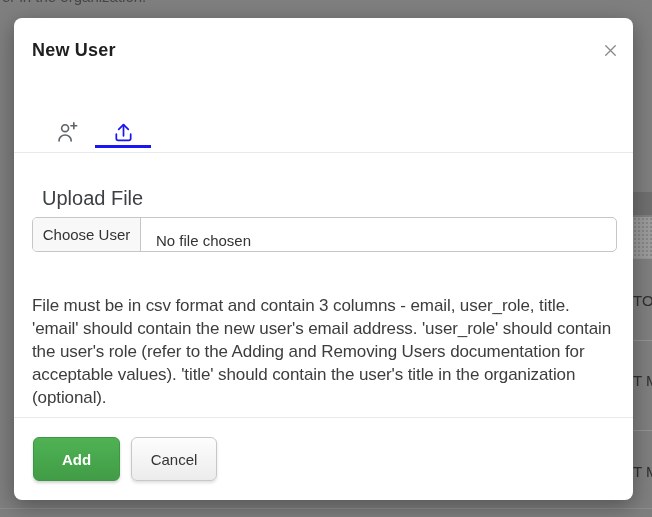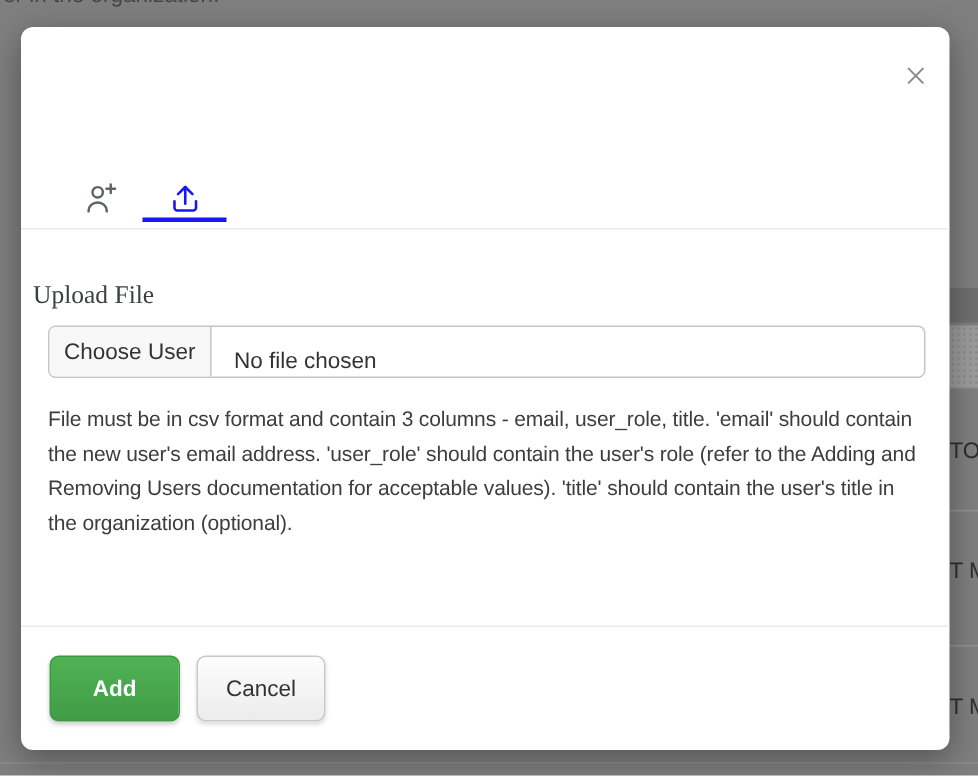--- a/index.html
+++ b/index.html
@@ -63,22 +63,22 @@
     position: absolute; left: 81px; top: 127px;
     width: 56px; height: 3px;
   }
   .divider {
     position: absolute; left: 0; width: 619px; height: 1px; background: #e9e9e9;
   }
   .divider-tabs { top: 134px; }
   .divider-footer { top: 399px; }
 
   .upload-label {
-    position: absolute; left: 8px; top: 169px;
-    font-size: 17px; color: #3c4043; font-family: Liberation Serif, serif;
+    position: absolute; left: 28px; top: 169px;
+    font-size: 20px; color: #3c4043;
   }
   .file-input {
     position: absolute; left: 18px; top: 199px;
     width: 585px; height: 35px;
     border: 1px solid #c6c6c6; border-radius: 5px;
     background: #ffffff;
     display: flex; align-items: stretch; overflow: hidden;
     cursor: pointer;
   }
   .file-choose {
@@ -88,23 +88,23 @@
     display: flex; align-items: center; justify-content: center;
     font-size: 15px; color: #333333;
   }
   .file-status {
     display: flex; align-items: center;
     padding-left: 15px;
     font-size: 15px; color: #333333; margin-top: 12px;
   }
 
   .description {
-    position: absolute; left: 18px; top: 250px;
+    position: absolute; left: 18px; top: 276px;
     width: 586px;
-    font-size: 14px; line-height: 23px; color: #3d3d3d;
+    font-size: 17px; line-height: 23px; color: #3d3d3d;
     letter-spacing: -0.1px;
   }
 
   .btn {
     position: absolute; top: 419px; height: 44px;
     border-radius: 6px; font-size: 15px;
     display: flex; align-items: center; justify-content: center;
     cursor: pointer;
     font-family: "Liberation Sans", sans-serif;
   }
@@ -135,20 +135,21 @@
 <div class="bg-frag bg-frag-abs" style="top:292px;">TO</div>
 <div class="bg-frag bg-frag-abs" style="top:372px;">T M</div>
 <div class="bg-frag bg-frag-abs" style="top:463px;">T M</div>
 <div class="bg-line" style="top:258px;"></div>
 <div class="bg-line" style="top:340px;"></div>
 <div class="bg-line" style="top:430px;"></div>
 <div class="bg-bottom-line"></div>
 
 <div class="modal">
 
+  <div class="modal-title">New User</div>
 
   <button class="close-btn">
     <span style="display:flex;">
       <svg width="19" height="19" viewBox="0 0 24 24" fill="none" stroke="#8a8a8a" stroke-width="1.7" stroke-linecap="round">
         <path d="M6 6 L18 18 M18 6 L6 18"></path>
       </svg>
     </span>
   </button>
 
   <button class="tab tab-1">

